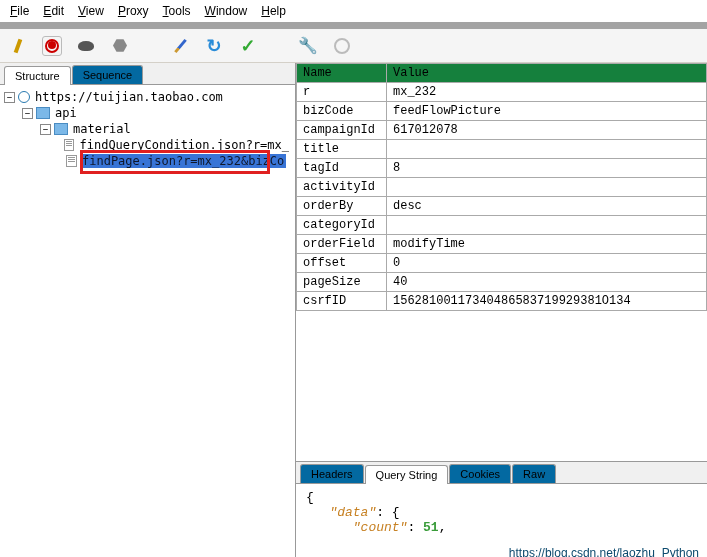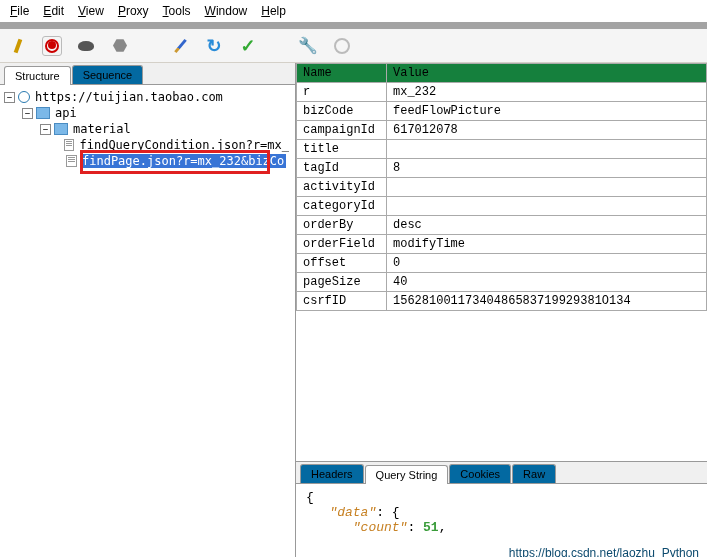--- a/index.html
+++ b/index.html
@@ -17,21 +17,21 @@
 .tab.active{background:#fff;position:relative;top:1px}
 .tree{flex:1;padding:4px;overflow:hidden;font-family:'SimSun',monospace;font-size:12px}
 .tree-row{display:flex;align-items:center;height:16px;white-space:nowrap}
 .tree-toggle{width:11px;height:11px;border:1px solid #888;display:inline-flex;align-items:center;justify-content:center;font-size:9px;margin-right:3px;background:#fff;line-height:1}
 .tree-icon{width:14px;height:12px;margin-right:3px;display:inline-block}
 .folder-icon{background:#7bb8e8;border:1px solid #4a8cc2}
 .globe-icon{width:12px;height:12px;border:1px solid #2a7ab0;border-radius:50%;background:#fff;position:relative;margin-right:3px}
 .doc-icon{width:11px;height:12px;border:1px solid #999;background:#fff;margin-right:3px;position:relative}
 .doc-icon::after{content:"";position:absolute;top:1px;left:1px;right:1px;height:1px;background:#999;box-shadow:0 2px 0 #999,0 4px 0 #999}
 .tree-label{padding:0 2px}
-.tree-label.sel{background:#3874d6;color:#ffffff}
+.tree-label.sel{background:#3874d6;color:#0f172a}
 .indent{display:inline-block}
 .redbox{position:absolute;border:3px solid #e02020;pointer-events:none;left:80px;top:150px;width:190px;height:24px;z-index:10}
 .table-wrap{flex:1;overflow:auto;border-bottom:1px solid #999}
 table{border-collapse:collapse;width:100%;font-family:'Courier New',monospace;font-size:12px}
 th,td{border:1px solid #aaa;padding:2px 6px;text-align:left;height:19px}
 th{background:#15803d;font-weight:400}
 .sub-tabs{display:flex;background:#f0f0f0;border-bottom:1px solid #999;padding:2px 4px 0}
 .json-view{flex:0 0 80px;padding:6px 10px;font-family:'Courier New',monospace;font-size:13px;overflow:hidden;position:relative}
 .json-line{white-space:pre}
 .k{color:#c78123;font-style:italic}
@@ -155,26 +155,26 @@
             </tr>
             <tr>
               <td>tagId</td>
               <td>8</td>
             </tr>
             <tr>
               <td>activityId</td>
               <td></td>
             </tr>
             <tr>
+              <td>orderBy</td>
+              <td>desc</td>
+            </tr>
+            <tr>
               <td>categoryId</td>
               <td></td>
-            </tr>
-            <tr>
-              <td>orderBy</td>
-              <td>desc</td>
             </tr>
             <tr>
               <td>orderField</td>
               <td>modifyTime</td>
             </tr>
             <tr>
               <td>offset</td>
               <td>0</td>
             </tr>
             <tr>

